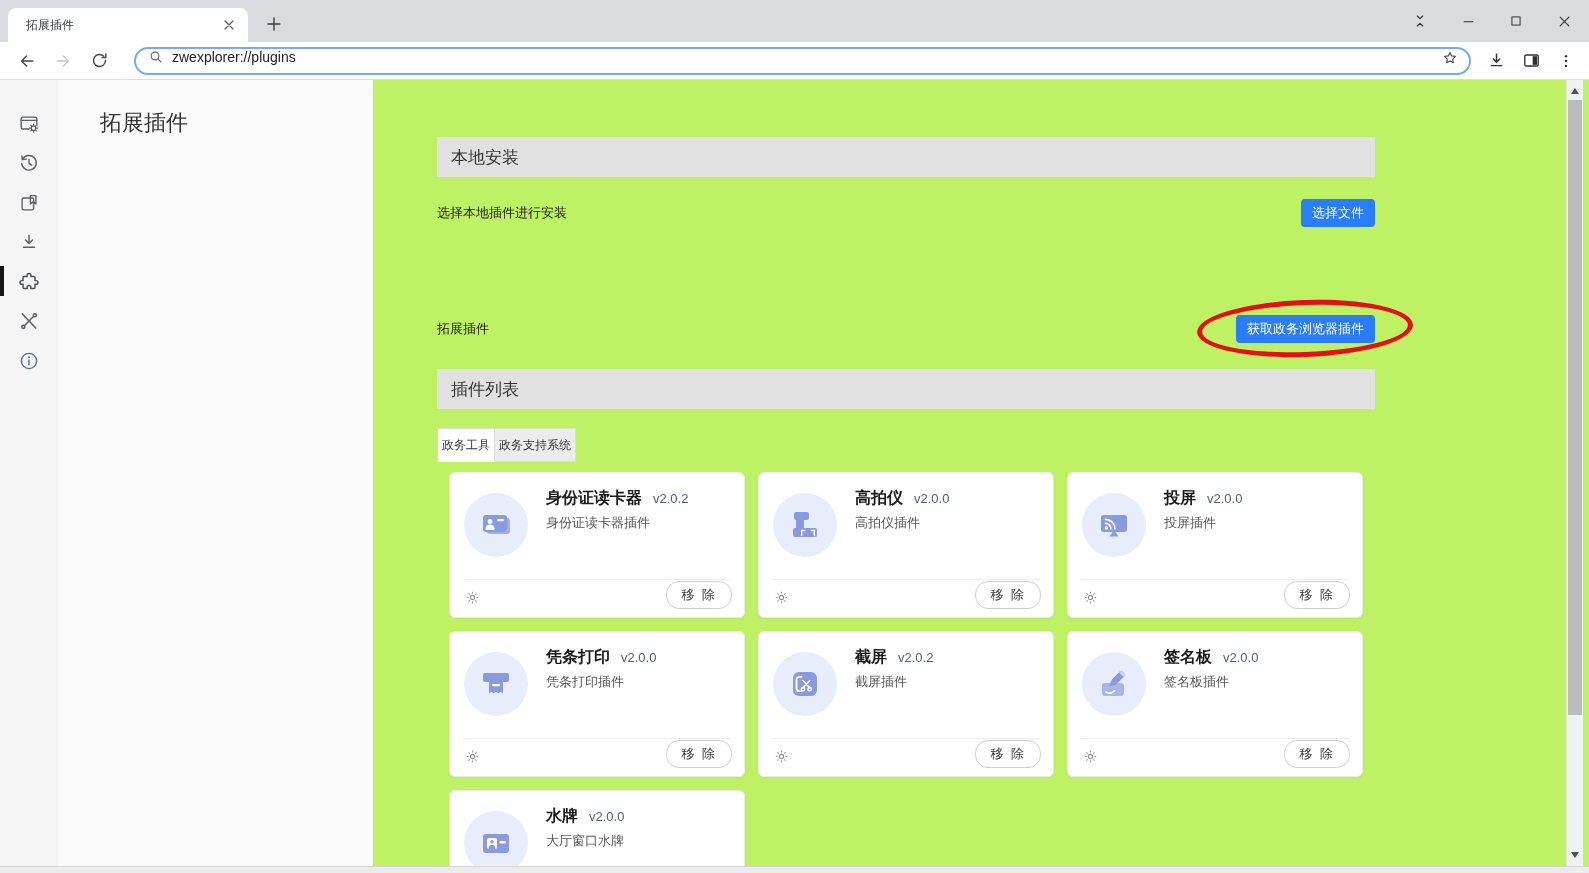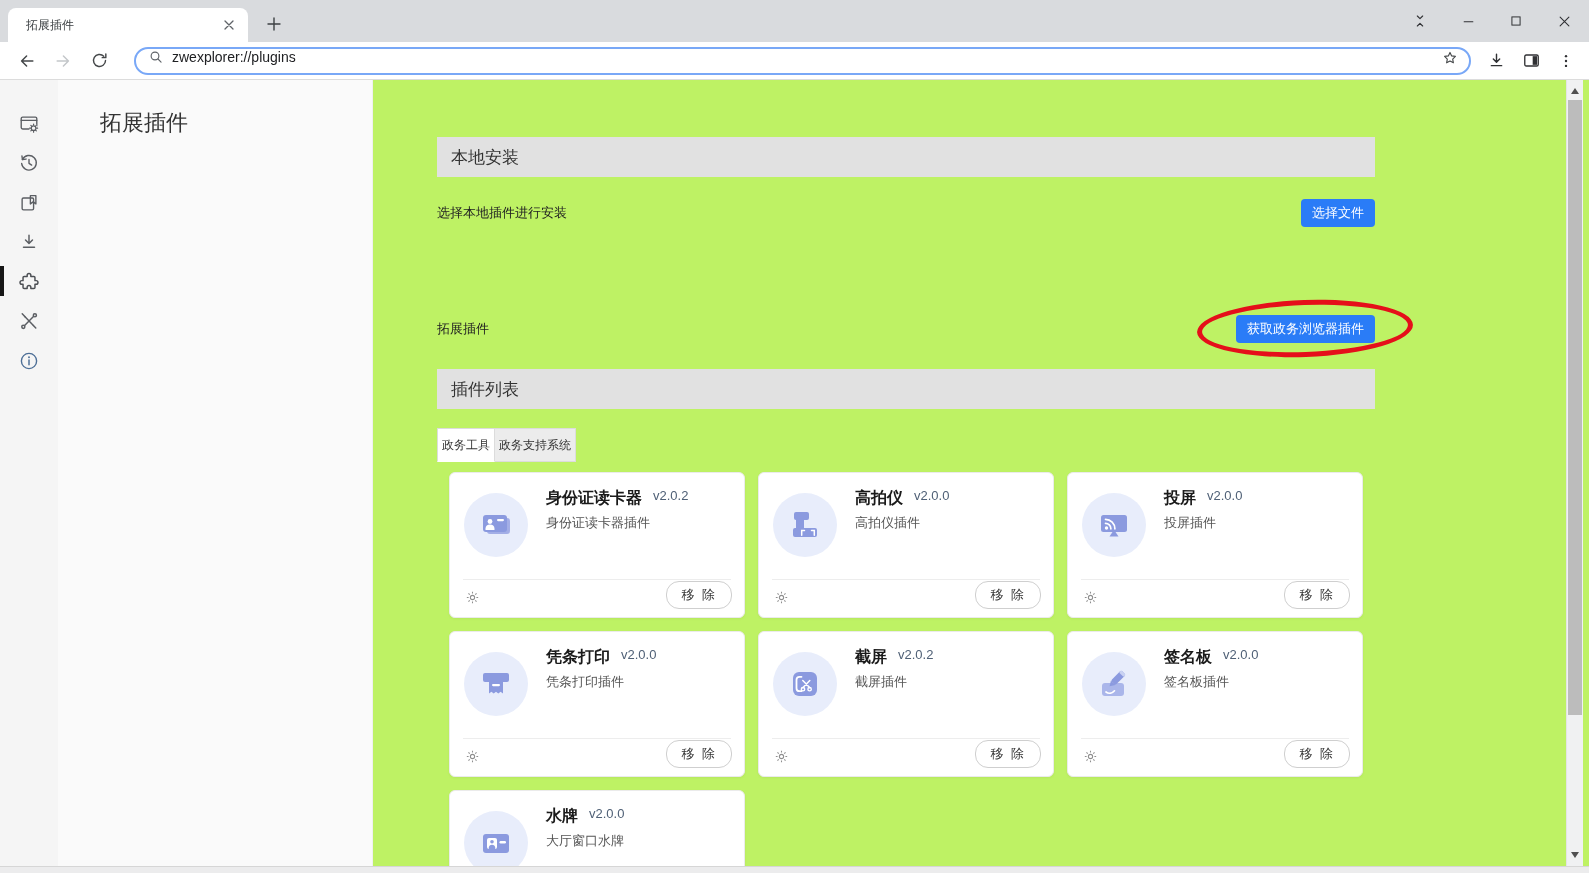--- a/index.html
+++ b/index.html
@@ -44,21 +44,21 @@
 
   
   .plugin-tabs { position:absolute; left:0; top:348px; display:flex; }
   .ptab { height:34px; line-height:32px; padding:0 4px; font-size:12px; color:#333; border:1px solid #dcdcdc; background:#ececec; margin-left:-1px; }
   .ptab.active { background:#fff; border-bottom-color:#fff; margin-left:0; z-index:2; }
 
   
   .cards { position:absolute; left:12px; top:392px; display:grid; grid-template-columns:repeat(3,296px); gap:13px; }
   .card { position:relative; width:296px; height:146px; background:#fff; border:1px solid #ebebeb; border-radius:6px; box-shadow:0 1px 3px rgba(0,0,0,0.05); }
   .card-icon-wrap { position:absolute; left:14px; top:20px; width:64px; height:64px; border-radius:50%; background:#e8edfb; display:flex; align-items:center; justify-content:center; }
-  .card-title-row { position:absolute; left:96px; top:15px; display:flex; align-items:flex-start; }
+  .card-title-row { position:absolute; left:96px; top:15px; display:flex; align-items:center; }
   .card-name { font-size:16px; font-weight:bold; color:#1a1a1a; }
   .card-version { font-size:13px; color:#4f6076; margin-left:11px; }
   .card-desc { position:absolute; left:96px; top:41px; font-size:13px; color:#555; }
   .card-divider { position:absolute; left:13px; right:13px; top:106px; border-top:1px solid #ededed; }
   .card-gear { position:absolute; left:14px; bottom:11px; width:17px; height:17px; }
   .btn-remove { position:absolute; right:12px; bottom:8px; border:1px solid #cfcfcf; background:#fff; border-radius:13px; padding:4px 14px; font-size:13px; color:#333; letter-spacing:2px; font-family:inherit; cursor:pointer; }
 
   
   .scrollbar { position:absolute; right:6px; top:0; bottom:0; width:17px; background:#f0f1f2; border-left:1px solid #e4e4e4; }
   .sb-arrow-up { position:absolute; top:8px; left:4px; width:0; height:0; border-left:4.5px solid transparent; border-right:4.5px solid transparent; border-bottom:6px solid #505050; }

